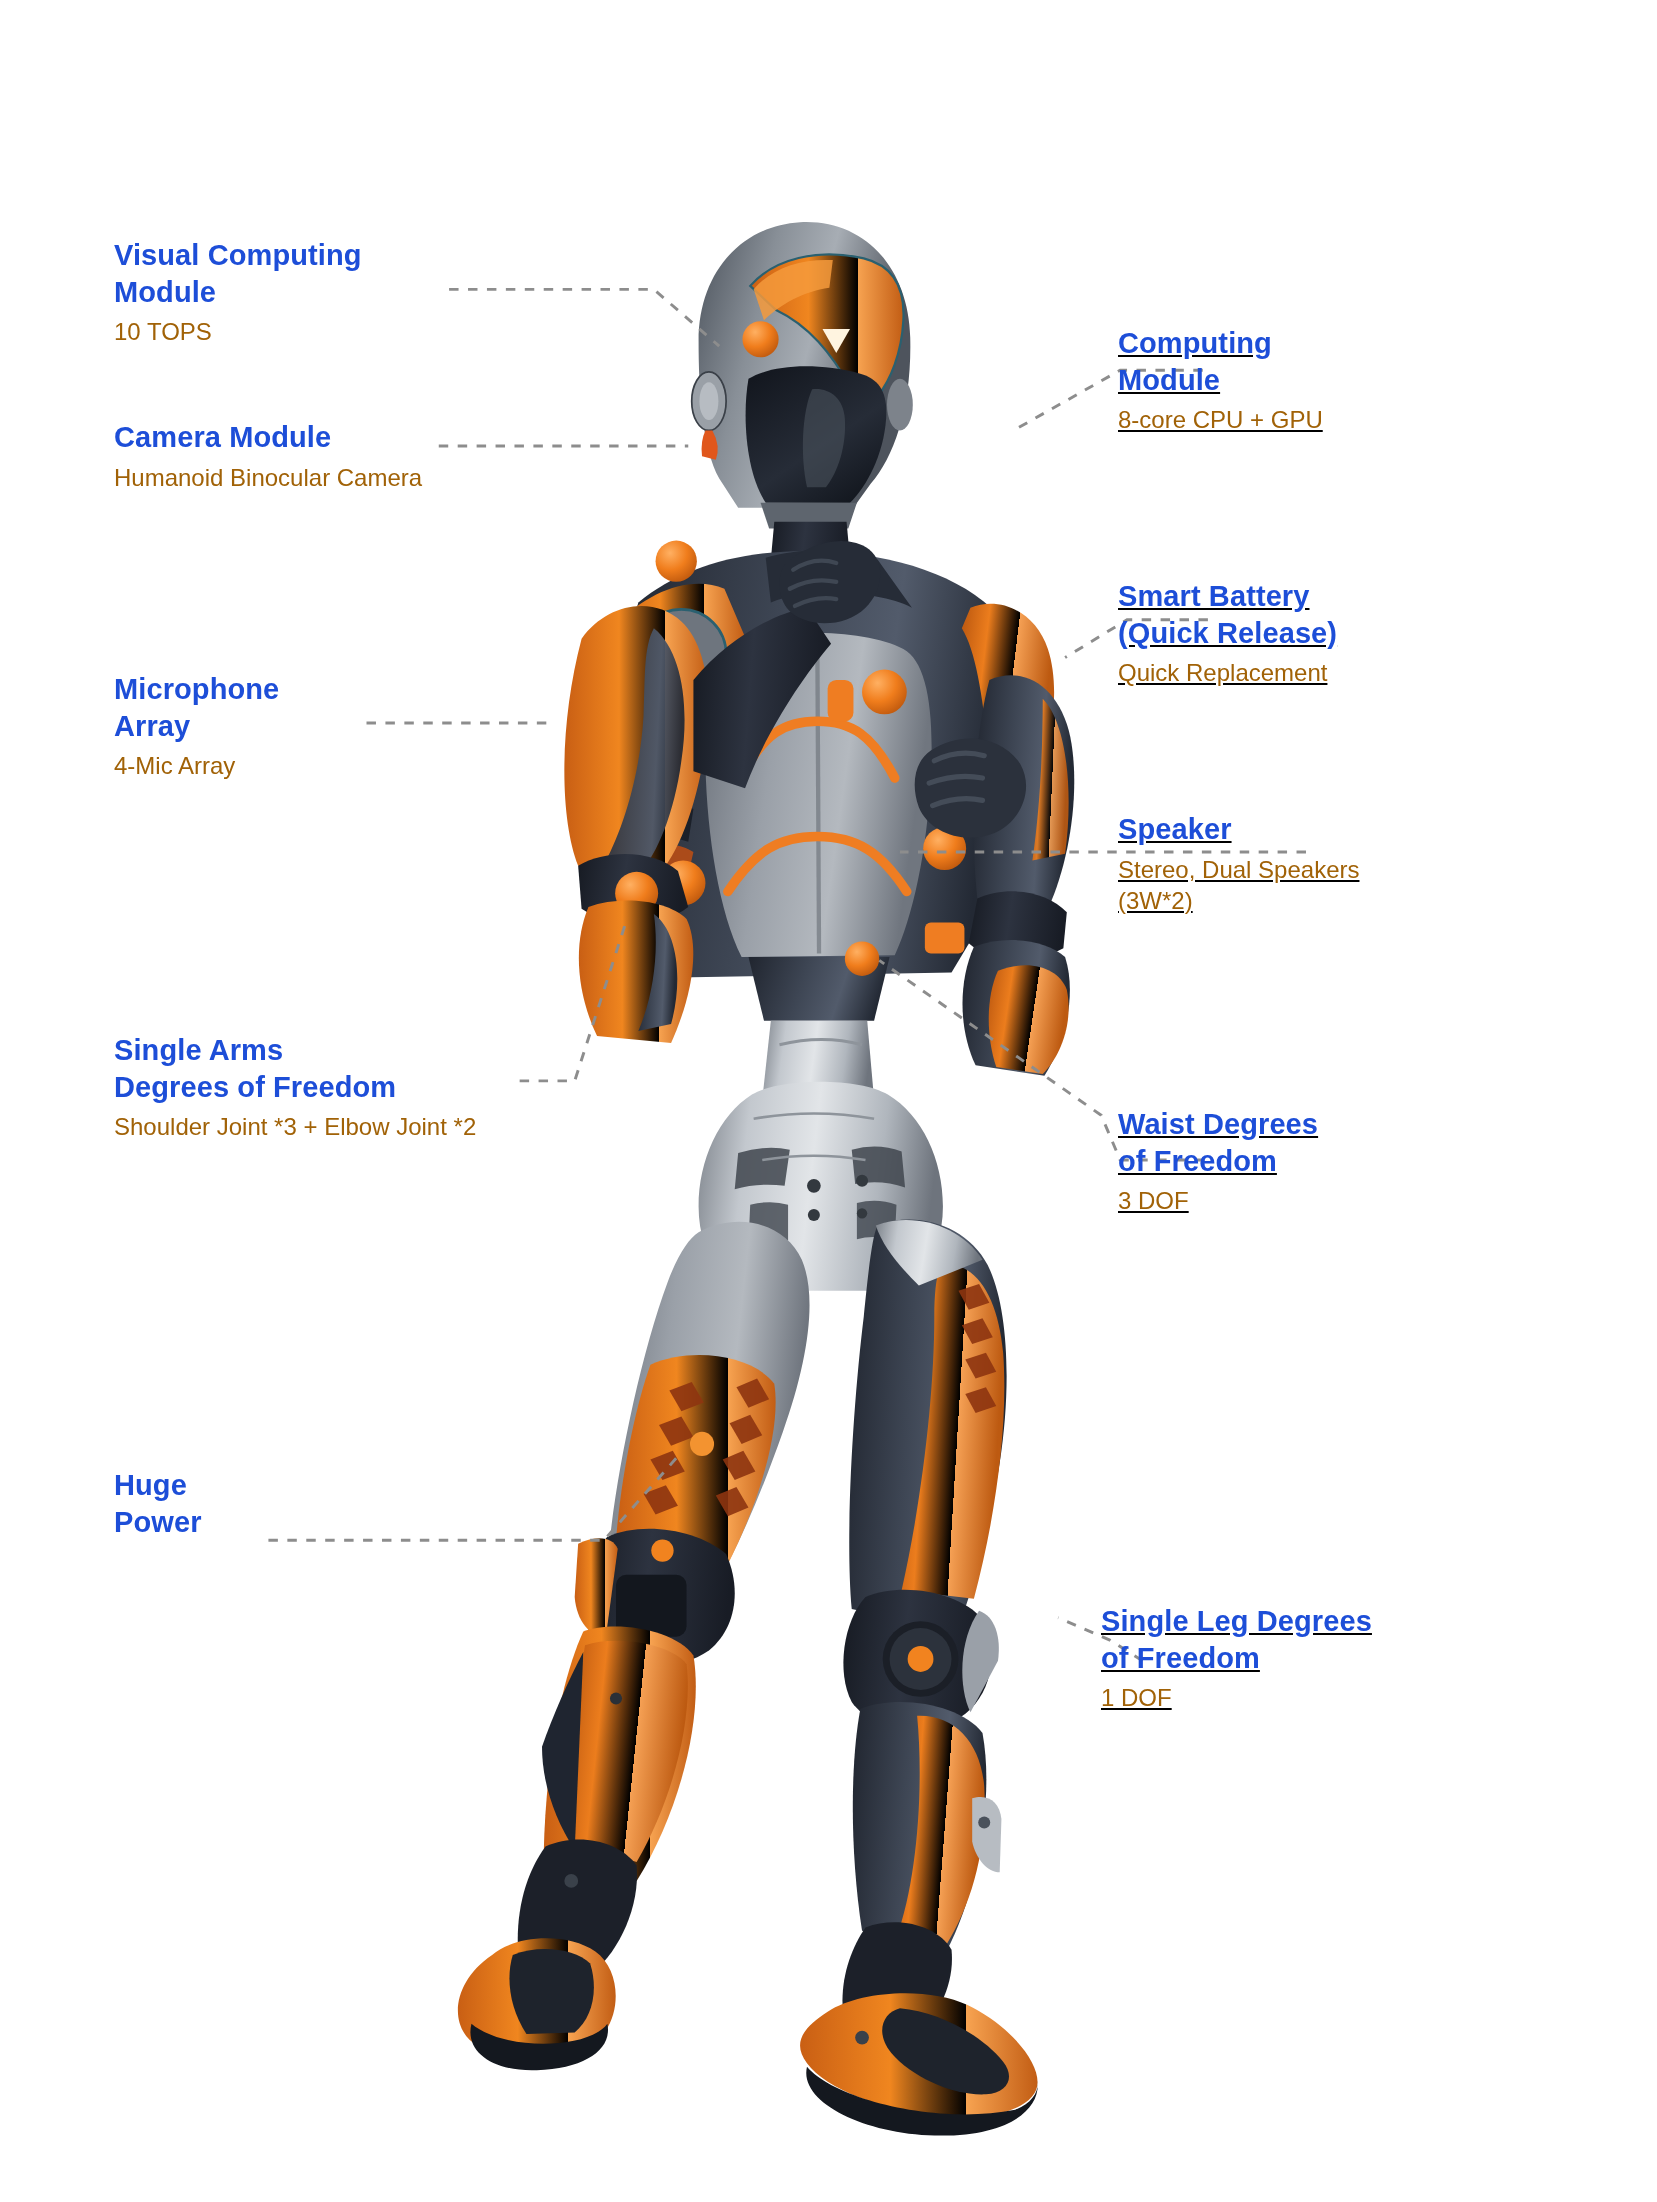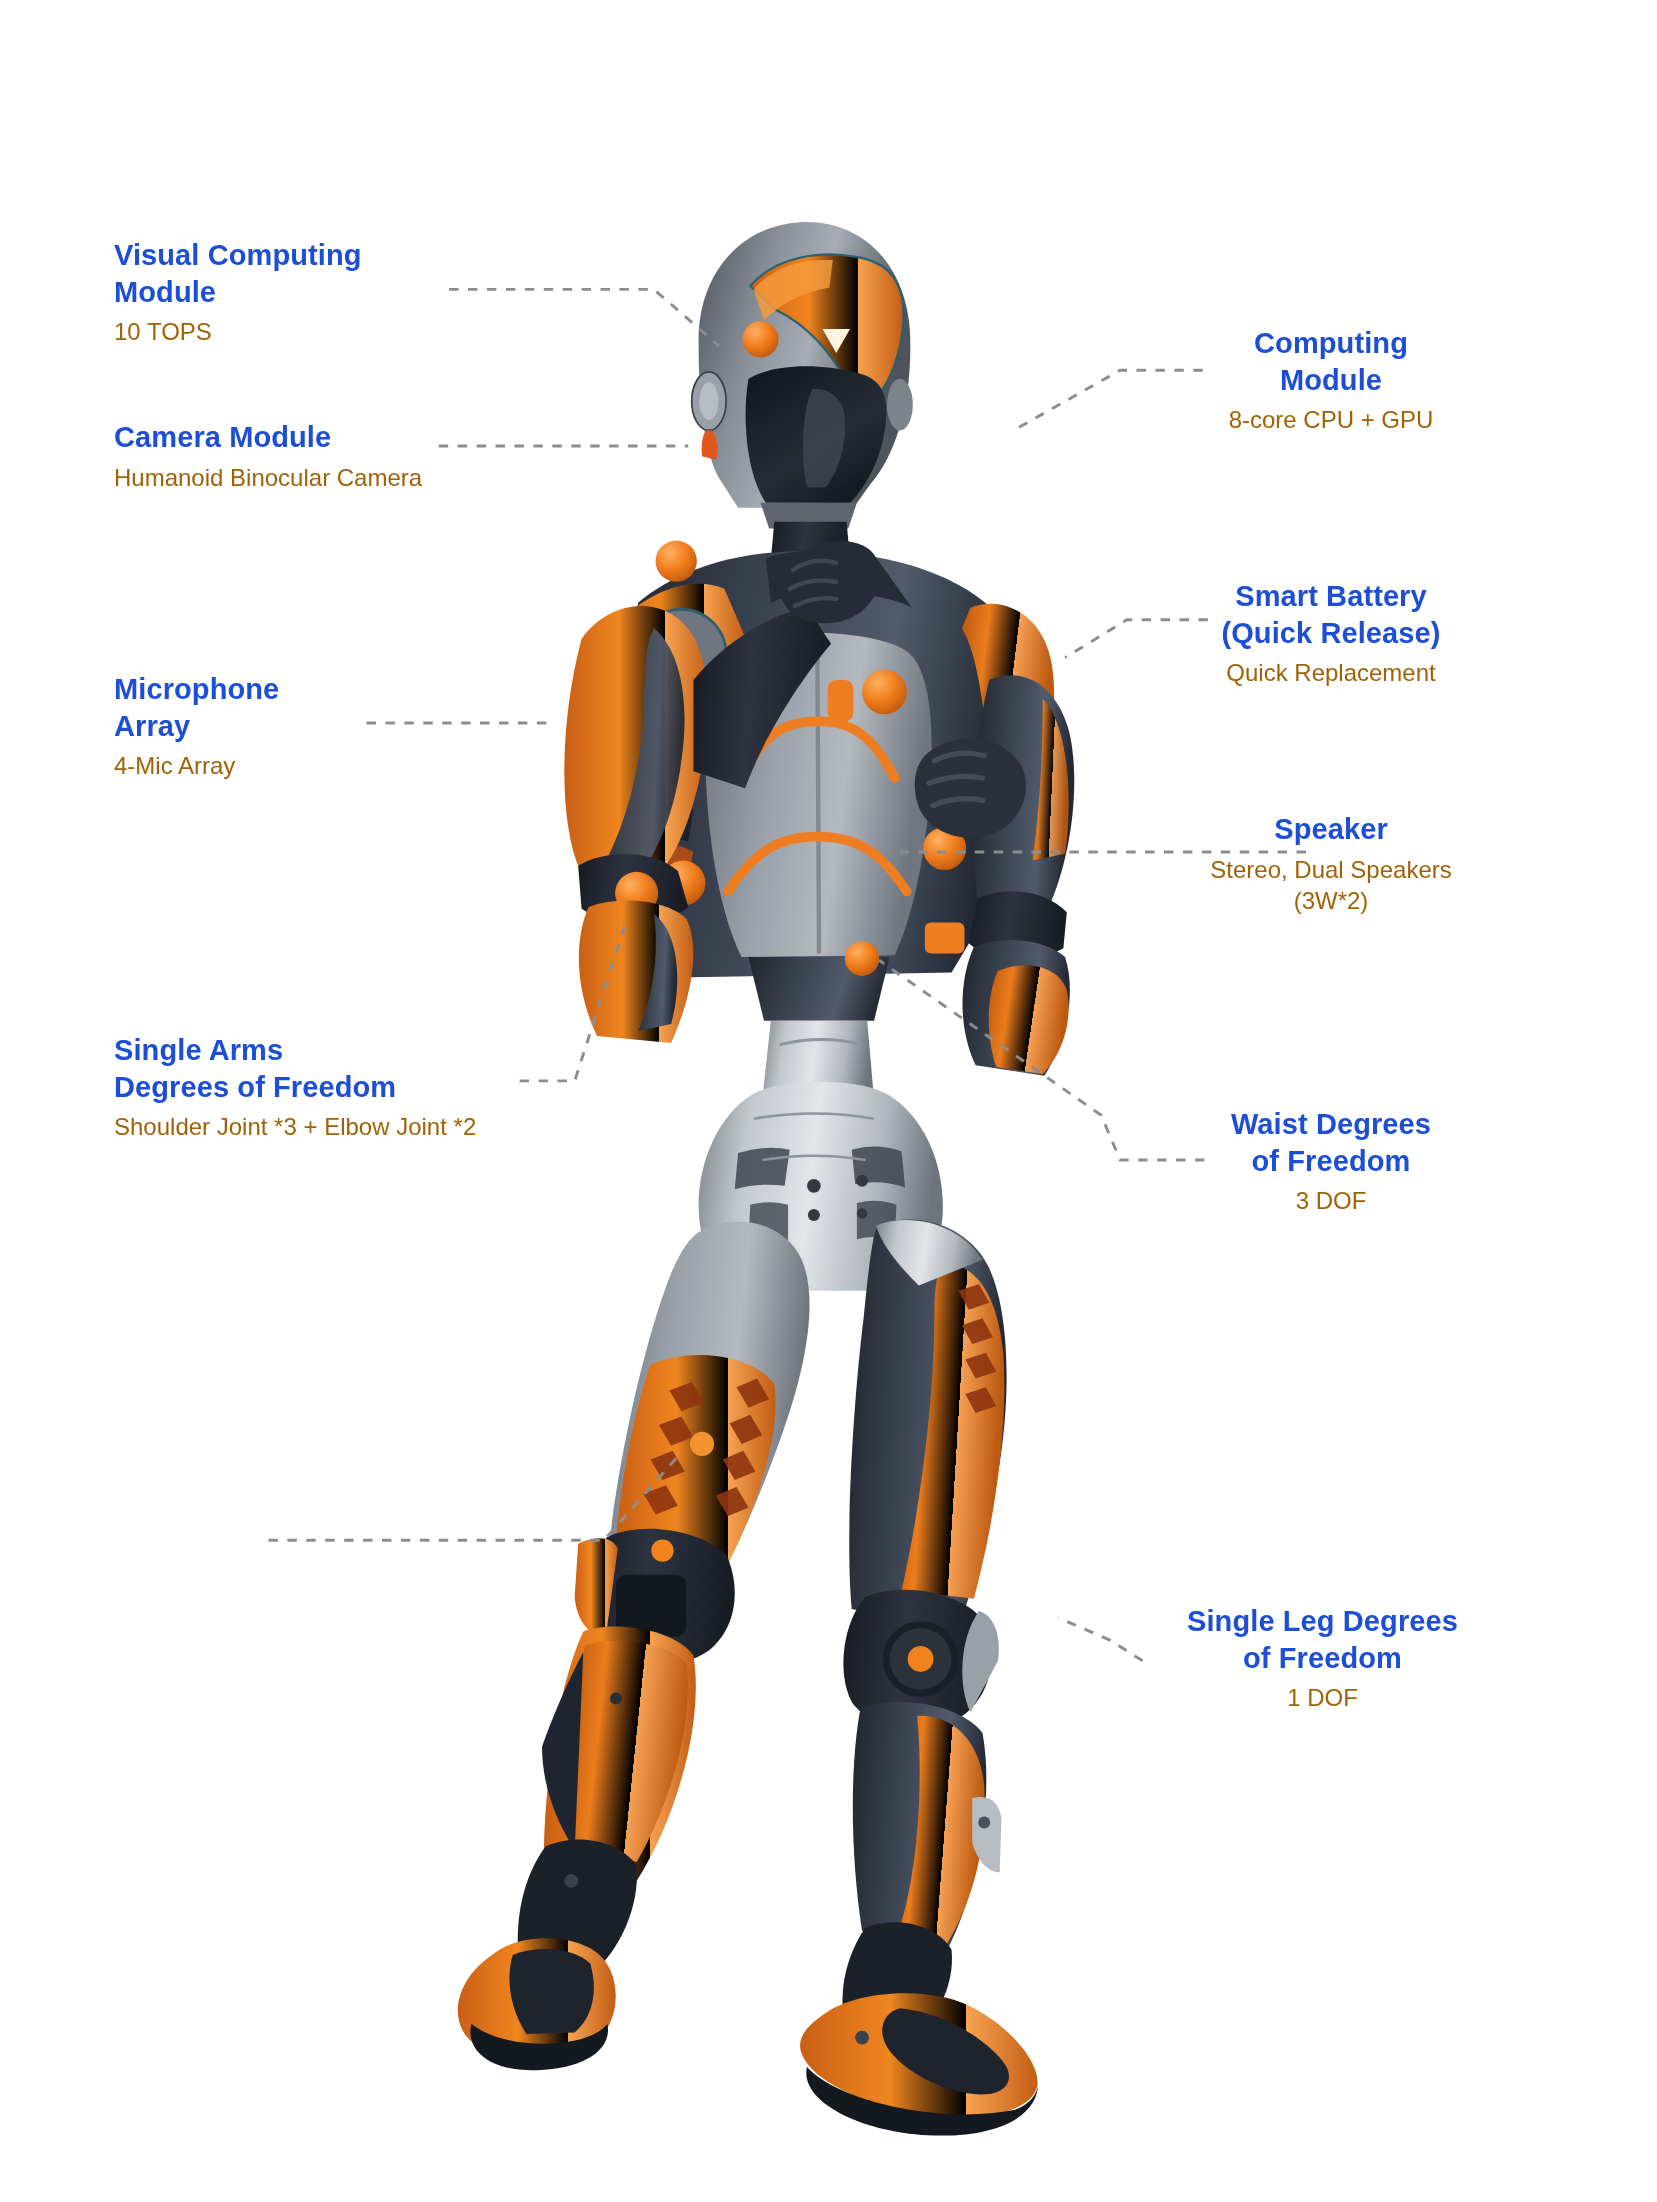--- a/index.html
+++ b/index.html
@@ -13,21 +13,21 @@
   .label{position:absolute;}
   .label .ttl{
     font-size:29px;font-weight:bold;color:#1d4ed8;line-height:1.26;
     letter-spacing:0.1px;white-space:pre-line;
   }
   .label .sub{
     font-size:24px;font-weight:normal;color:#a16207;line-height:1.3;
     margin-top:6px;white-space:pre-line;
   }
   .label.left{text-align:left;}
-  .label.right{text-align:center;}
+  .label.right{text-align:left;text-decoration:underline;}
 
   svg.robot{position:absolute;left:0;top:0;width:1657px;height:2203px;pointer-events:none;}
   svg.leaders{position:absolute;left:0;top:0;width:1657px;height:2203px;pointer-events:none;}
   .leader{fill:none;stroke:#8d8d8d;stroke-width:3.4;stroke-dasharray:11 11;stroke-linecap:butt;}
 </style>
 </head>
 <body>
 
 <div id="stage">
 
@@ -338,20 +338,25 @@
 Array</div>
     <div class="sub">4-Mic Array</div>
   </div>
 
   <div class="label left" style="left:114px;top:1032px;width:499px;">
     <div class="ttl">Single Arms
 Degrees of Freedom</div>
     <div class="sub">Shoulder Joint *3 + Elbow Joint *2</div>
   </div>
 
+  <div class="label left" style="left:114px;top:1467px;width:284px;">
+    <div class="ttl">Huge
+Power</div>
+    <div class="sub"></div>
+  </div>
 
   <div class="label right" style="left:1118px;top:325px;width:426px;">
     <div class="ttl">Computing
 Module</div>
     <div class="sub">8-core CPU + GPU</div>
   </div>
 
   <div class="label right" style="left:1118px;top:578px;width:426px;">
     <div class="ttl">Smart Battery
 (Quick Release)</div>

